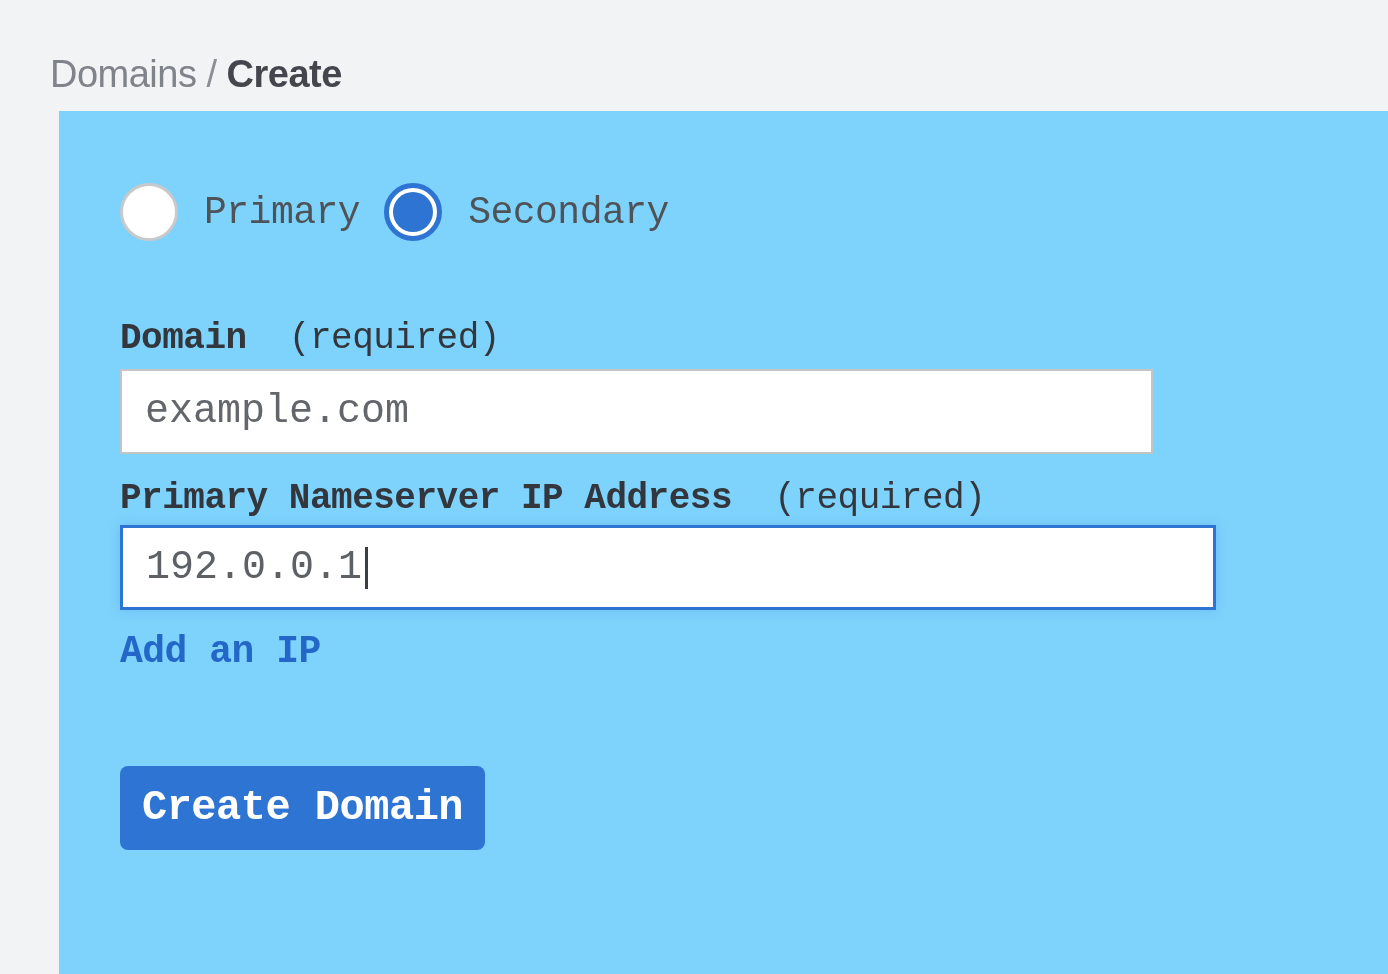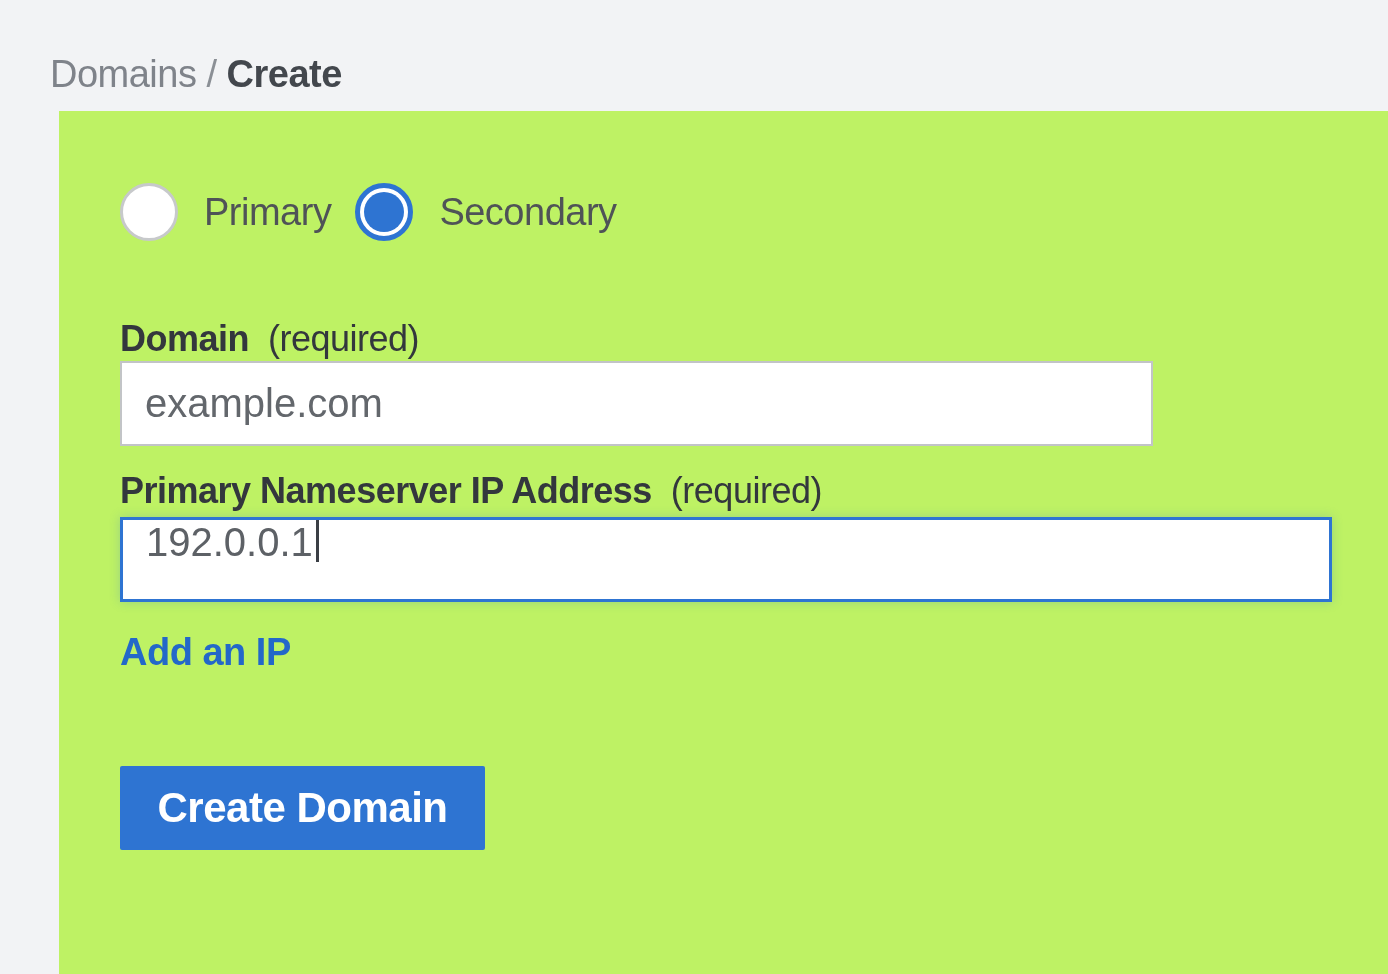--- a/index.html
+++ b/index.html
@@ -17,22 +17,23 @@
     display:flex; align-items:center; padding-left:34px;margin-top:19px;
   }
   .breadcrumb { font-size:38px; letter-spacing:-0.5px; color:#7f838a; white-space:nowrap; }
   .breadcrumb .crumb-parent { color:#7f838a; cursor:pointer; }
   .breadcrumb .crumb-sep { color:#8b8f95; padding:0 10px; }
   .breadcrumb .crumb-current { color:#43474d; font-weight:bold; }
 
   
   .card {
     position:absolute; left:59px; top:111px; right:0; bottom:0;
-    background:#bef264;
+    background:#7dd3fc;
     padding:72px 0 4px 61px;
+    font-family:Liberation Mono, monospace;
   }
 
   
   .radio-row { display:flex; align-items:center; height:58px; }
   .radio-opt { display:flex; align-items:center; cursor:pointer; }
   .radio-opt + .radio-opt { margin-left:24px;justify-content:flex-end; }
   .radio-circle {
     width:58px; height:58px; border-radius:50%;
     background:#fff; margin-right:26px; position:relative; flex:0 0 auto;
   }
@@ -48,56 +49,56 @@
   .field-label {
     font-size:36px; line-height:44px; color:#33373d; font-weight:bold;
     letter-spacing:-0.5px;
   }
   .field-label .req { font-weight:normal; }
   .label-domain { margin-top:76px; }
   .label-ip { margin-top:23px; }
 
   
   .text-input {
-    display:block; margin-top:0;
+    display:block; margin-top:8px;
     width:1033px; height:85px;
     border:2px solid #c2c4c7; border-radius:0;
     background:#fff;
     font-family:inherit; font-size:40px; color:#5d6166;
     padding:0 20px 0 23px; outline:none;
   }
   .text-input::placeholder { color:#63676c; opacity:1; }
 
   .fake-input {
-    display:flex; align-items:flex-start; margin-top:4px;
-    width:1212px; height:85px;
+    display:flex; align-items:center; margin-top:4px;
+    width:1096px; height:85px;
     border:3px solid #2e74d2;
     background:#fff;
     box-shadow:0 0 10px rgba(46,116,210,0.25);
     font-size:40px; color:#5d6166;
     padding-left:23px; cursor:text;
   }
   .caret {
     display:inline-block; width:3px; height:42px;
     background:#3b3f45; margin-left:3px;
   }
 
   
   .add-ip {
-    display:inline-block; margin-top:28px;
+    display:inline-block; margin-top:20px;
     font-size:38px; line-height:44px; font-weight:bold;
     color:#2368c9; cursor:pointer; letter-spacing:-0.5px;
   }
 
   
   .create-btn {
     display:block; margin-top:92px;
     width:365px; height:84px;
     background:#2e74d2; color:#ffffff;
-    border:none; border-radius:2px;
+    border:none; border-radius:8px;
     font-family:inherit; font-size:42px; font-weight:bold;
     letter-spacing:-0.5px; cursor:pointer;
   }
 </style>
 </head>
 <body>
 
 <div class="header">
   <div class="breadcrumb">
     <span class="crumb-parent">Domains</span><span class="crumb-sep">/</span><span class="crumb-current">Create</span>

